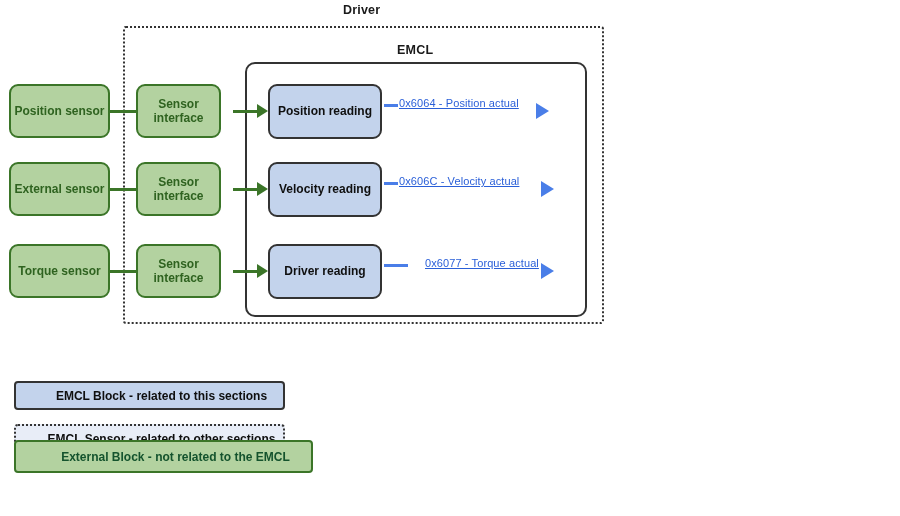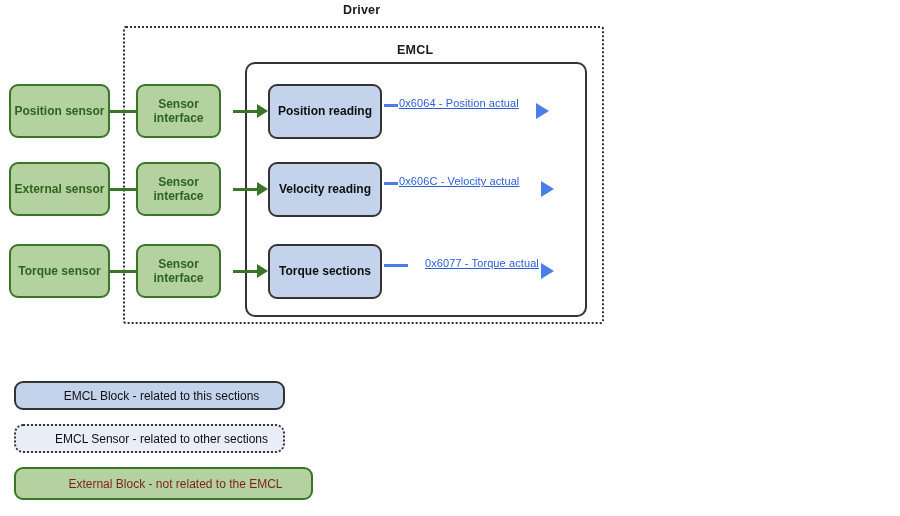--- a/index.html
+++ b/index.html
@@ -159,48 +159,48 @@
 
   
   .legend-item {
     position: absolute;
     box-sizing: border-box;
     left: 14px;
     display: flex;
     align-items: center;
     justify-content: center;
     font-size: 12px;
-    font-weight: normal;
-    border-radius: 9px;
+    font-weight: bold;
+    border-radius: 4px;
     white-space: nowrap;
     padding-left: 24px;
   }
   .legend-1 {
     top: 381px;
     width: 271px;
     height: 29px;
     background: #c3d3ec;
     border: 2.5px solid #333333;
     color: #0f0f0f;
   }
   .legend-2 {
     top: 424px;
     width: 271px;
     height: 29px;
     background: #e8edf7;
     border: 2.5px dotted #333333;
     color: #0f0f0f;
   }
   .legend-3 {
-    top: 467px;
+    top: 440px;
     width: 299px;
     height: 33px;
     background: #b3d2a0;
     border: 2.5px solid #3b7528;
-    color: #7f1d1d;
+    color: #14532d;
   }
 </style>
 </head>
 <body>
 
 <div id="canvas">
 
   <div class="container-box driver-box"></div>
   <div class="container-title driver-title">Driver</div>
 
@@ -268,21 +268,21 @@
     <span>
       <span>Sensor</span><br>
       <span>interface</span>
     </span>
   </div>
 
   <div class="conn-green conn-b cy-3"></div>
   <div class="arrow-green arrow-b ay-3"></div>
 
   <div class="node node-blue reading-box row-3">
-    <span>Torque sections</span>
+    <span>Driver reading</span>
   </div>
 
   <div class="conn-blue blue-stub-3 ly-3"></div>
   <div class="link-label label-3" style="top:264px;transform:translateY(-7px);">0x6077 - Torque actual</div>
   <div class="arrow-blue blue-arrow-3" style="top:263px;"></div>
 
   <div class="legend-item legend-1">
     <span>EMCL Block - related to this sections</span>
   </div>
   <div class="legend-item legend-2">

